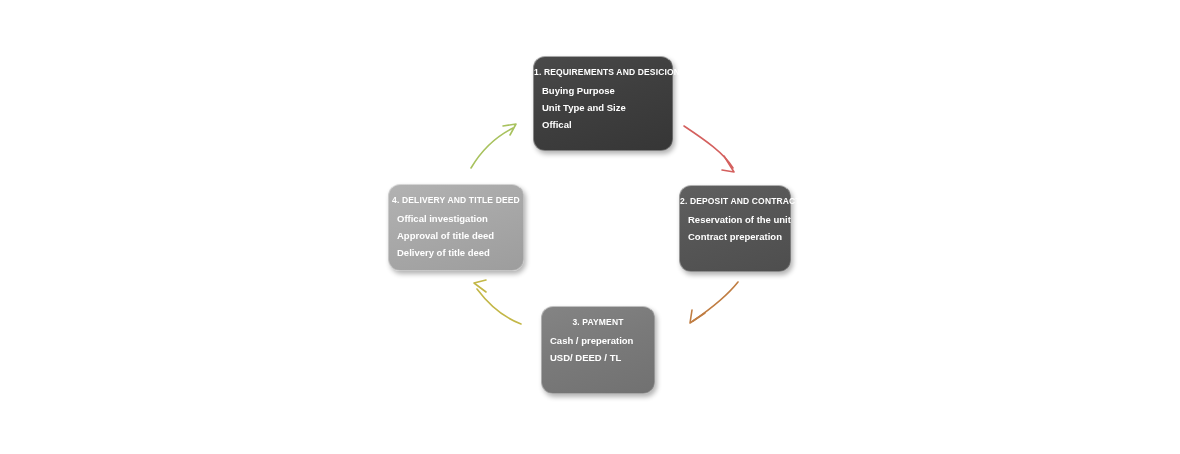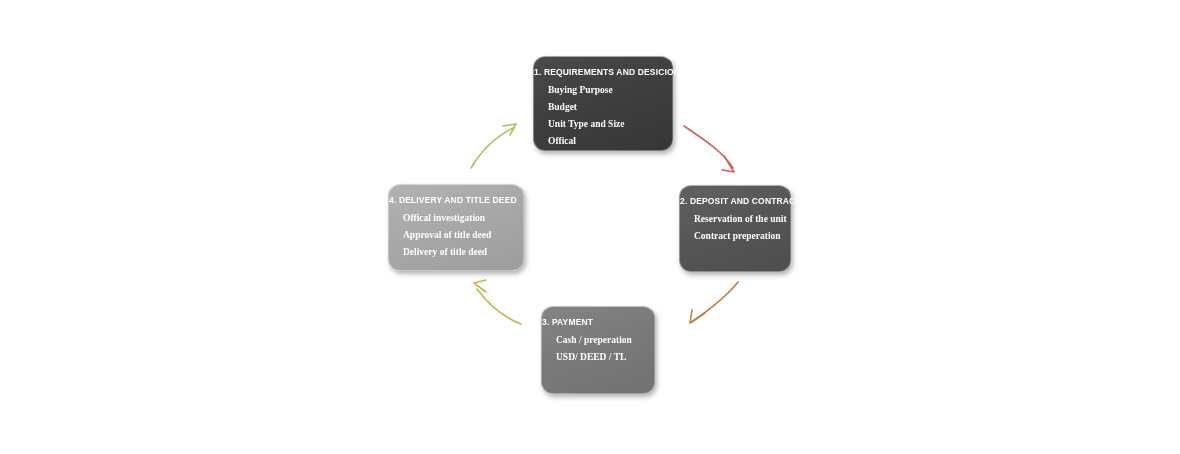--- a/index.html
+++ b/index.html
@@ -19,31 +19,30 @@
     box-sizing:border-box;
     color:#ffffff;
     padding:9px 0 0 0;
     box-shadow:2px 3px 5px rgba(0,0,0,0.30);
     border-top:1px solid rgba(255,255,255,0.55);
     border-left:1px solid rgba(255,255,255,0.40);
     border-right:1px solid rgba(255,255,255,0.22);
     border-bottom:1px solid rgba(255,255,255,0.30);
   }
   .node-title{
-    text-align:left;
+    text-align:center;
     font-size:8.5px;
     font-weight:bold;
     letter-spacing:0.15px;
     line-height:13px;
     margin:0 0 3px 0;
     white-space:nowrap;
   }
   .node-lines{
-    padding-left:14px;
-    font-family:Liberation Serif, serif;
+    padding-left:8px;
   }
   .node-line{
     font-size:9.5px;
     font-weight:bold;
     line-height:17px;
     white-space:nowrap;
   }
 
   
   #node-1{left:533px;top:56px;width:140px;height:95px;
@@ -81,21 +80,20 @@
     <g>
       <path d="M 471,168 C 481,151 495,137 513,128" fill="none" stroke="#a8c25e" stroke-width="1.6" stroke-linecap="round"></path>
       <path d="M 503,126 L 516,124 L 510,135" fill="none" stroke="#a8c25e" stroke-width="1.6" stroke-linecap="round" stroke-linejoin="round"></path>
     </g>
   </svg>
 
   <div class="node" id="node-1">
     <div class="node-title">1. REQUIREMENTS AND DESICION</div>
     <div class="node-lines">
       <div class="node-line">Buying  Purpose</div>
-      <div class="node-line">Budget</div>
       <div class="node-line">Unit Type and Size</div>
       <div class="node-line">Offical</div>
     </div>
   </div>
 
   <div class="node" id="node-2">
     <div class="node-title">2. DEPOSIT AND CONTRACT</div>
     <div class="node-lines">
       <div class="node-line">Reservation of the unit</div>
       <div class="node-line">Contract preperation</div>

